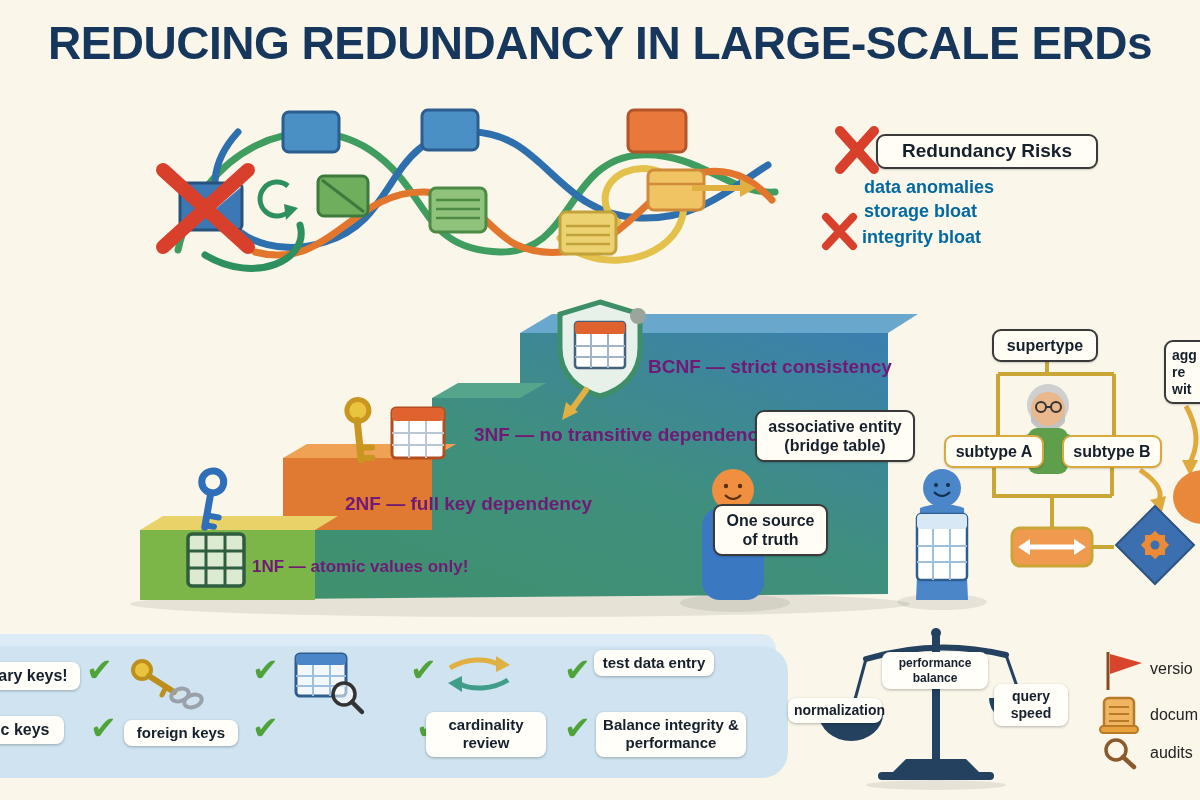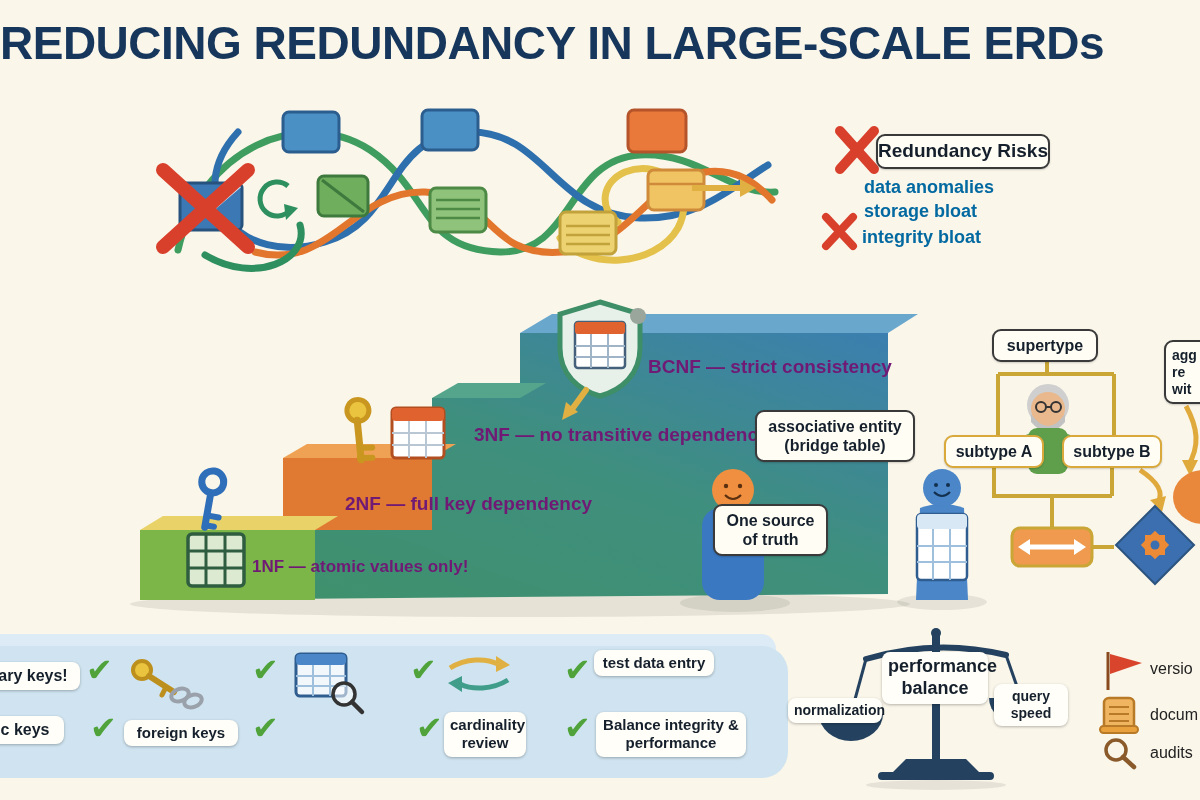--- a/index.html
+++ b/index.html
@@ -1,20 +1,20 @@
 <!DOCTYPE html>
 <html><head>
 <meta charset="utf-8">
 <style>
   *{margin:0;padding:0;box-sizing:border-box}
   html,body{background:#e8e8e8}
   .stage{position:relative;width:1200px;height:800px;overflow:hidden;background:#faf6ea;
          font-family:"Liberation Sans","DejaVu Sans",sans-serif}
   .art{position:absolute;left:0;top:0}
-  .title{position:absolute;left:0;right:0;top:16px;text-align:left;font-size:46px;
+  .title{position:absolute;left:0;right:0;top:16px;text-align:center;font-size:46px;
          font-weight:800;color:#16365c;letter-spacing:-0.5px;white-space:nowrap}
   .wbox{position:absolute;background:#fffef8;border-radius:8px;box-shadow:0 1px 3px rgba(0,0,0,.28);
         font-weight:700;color:#15202c;text-align:center;padding:4px 6px;font-size:15px;line-height:1.22}
   .obox{position:absolute;background:#fffdf4;border:2.5px solid #3a3a3a;border-radius:9px;
         font-weight:700;color:#15202c;text-align:center;padding:5px 6px;font-size:16px;line-height:1.2;
         box-shadow:0 1px 2px rgba(0,0,0,.18)}
   .ybox{border-color:#d9a93c}
   .steplabel{position:absolute;font-weight:700;color:#701a75;white-space:nowrap}
   .check{position:absolute;font-size:32px;font-weight:700;color:#4fa33a;line-height:1}
   .riskitem{position:absolute;font-weight:700;font-size:18px;color:#0369a1;white-space:nowrap}
@@ -236,21 +236,21 @@
     </g>
     <g>
       <circle cx="1116" cy="750" r="10" fill="none" stroke="#8a5a2a" stroke-width="3.5"></circle>
       <line x1="1123" y1="757" x2="1134" y2="767" stroke="#8a5a2a" stroke-width="4.5" stroke-linecap="round"></line>
     </g>
   </g>
 </svg>
 
 <div class="title">REDUCING REDUNDANCY IN LARGE-SCALE ERDs</div>
 
-<div class="obox" style="left:876px;top:134px;font-size:19px;padding:4px 0">Redundancy Risks</div>
+<div class="obox" style="left:876px;top:134px;font-size:19px;padding:4px 24px">Redundancy Risks</div>
 <div class="riskitem" style="left:864px;top:177px">data anomalies</div>
 <div class="riskitem" style="left:864px;top:201px">storage bloat</div>
 <div class="riskitem" style="left:862px;top:227px">integrity bloat</div>
 
 <div class="steplabel" style="left:252px;top:557px;font-size:17px">1NF — atomic values only!</div>
 <div class="steplabel" style="left:345px;top:493px;font-size:19px">2NF — full key dependency</div>
 <div class="steplabel" style="left:474px;top:424px;font-size:19px">3NF — no transitive dependencies</div>
 <div class="steplabel" style="left:648px;top:356px;font-size:19px">BCNF — strict consistency</div>
 
 <div class="obox" style="left:755px;top:410px;width:160px">associative entity (bridge table)</div>
@@ -272,24 +272,24 @@
 <span class="check" style="left:252px;top:654px">✔</span>
 <span class="check" style="left:410px;top:654px">✔</span>
 <span class="check" style="left:564px;top:654px">✔</span>
 <span class="check" style="left:90px;top:712px">✔</span>
 <span class="check" style="left:252px;top:712px">✔</span>
 <span class="check" style="left:416px;top:712px">✔</span>
 <span class="check" style="left:564px;top:712px">✔</span>
 
 <div class="wbox" style="left:594px;top:650px;width:120px">test data entry</div>
 <div class="wbox" style="left:124px;top:720px;width:114px">foreign keys</div>
-<div class="wbox" style="left:444px;top:712px;width:82px">cardinality review</div>
+<div class="wbox" style="left:426px;top:712px;width:120px">cardinality review</div>
 <div class="wbox" style="left:596px;top:712px;width:150px">Balance integrity &amp; performance</div>
 
-<div class="wbox" style="left:882px;top:652px;width:106px;font-size:18px">performance balance</div>
+<div class="wbox" style="left:882px;top:652px;width:106px;font-size:12px">performance balance</div>
 <div class="wbox" style="left:788px;top:698px;width:94px;font-size:14px">normalization</div>
 <div class="wbox" style="left:994px;top:684px;width:74px;font-size:14px">query speed</div>
 
 <div class="sidelabel" style="left:1150px;top:660px">versio</div>
 <div class="sidelabel" style="left:1150px;top:706px">docum</div>
 <div class="sidelabel" style="left:1150px;top:744px">audits</div>
 
 </div>
 
 </body></html>

